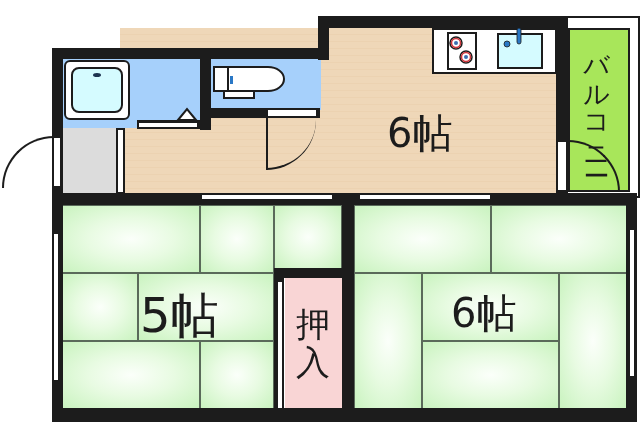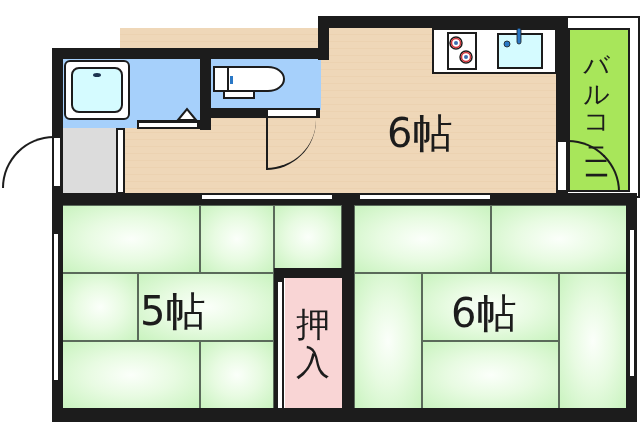--- a/index.html
+++ b/index.html
@@ -98,17 +98,17 @@
   <circle cx="19" cy="25" r="4.5" fill="none" stroke="#d0343b" stroke-width="1.5"></circle>
   <circle cx="19" cy="25" r="2" fill="#3a6fb0"></circle>
 </svg>
 <svg class="abs" style="left:496px;top:28px;" width="50" height="42" viewBox="0 0 50 42">
   <rect x="2" y="6" width="44" height="34" fill="#d5fbff" stroke="#1c1c1c" stroke-width="2"></rect>
   <rect x="21" y="0" width="4" height="16" rx="2" fill="#2a78c6" stroke="#1c1c1c" stroke-width="0.8"></rect>
   <circle cx="11" cy="16" r="3" fill="#2a78c6" stroke="#1c1c1c" stroke-width="0.8"></circle>
 </svg>
 
 <div class="label" style="left:387px;top:106px;font-size:40px;">6帖</div>
-<div class="label" style="left:140px;top:284px;font-size:40px;text-align:right;">5帖</div>
+<div class="label" style="left:140px;top:284px;font-size:48px;text-align:right;">5帖</div>
 <div class="label" style="left:451px;top:286px;font-size:40px;">6帖</div>
 <div class="label" style="left:296px;top:302px;font-size:34px;">押</div>
 <div class="label" style="left:296px;top:340px;font-size:34px;">入</div>
 <div class="label" style="left:584px;top:36px;font-size:26px;writing-mode:vertical-rl;line-height:1;letter-spacing:2px;">バルコニー</div>
 
 </body></html>

